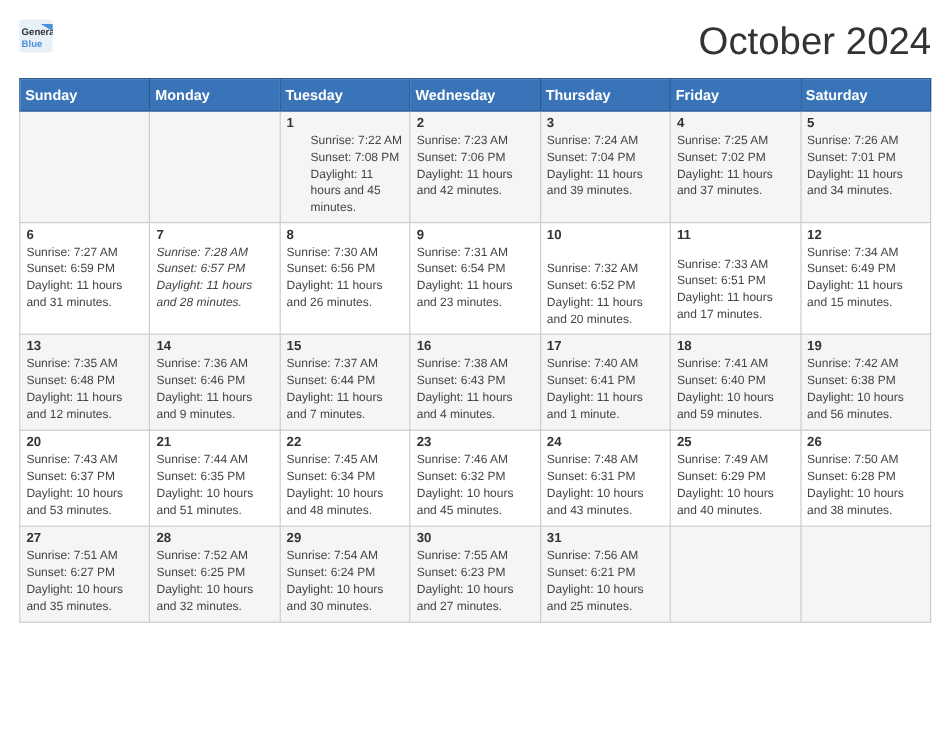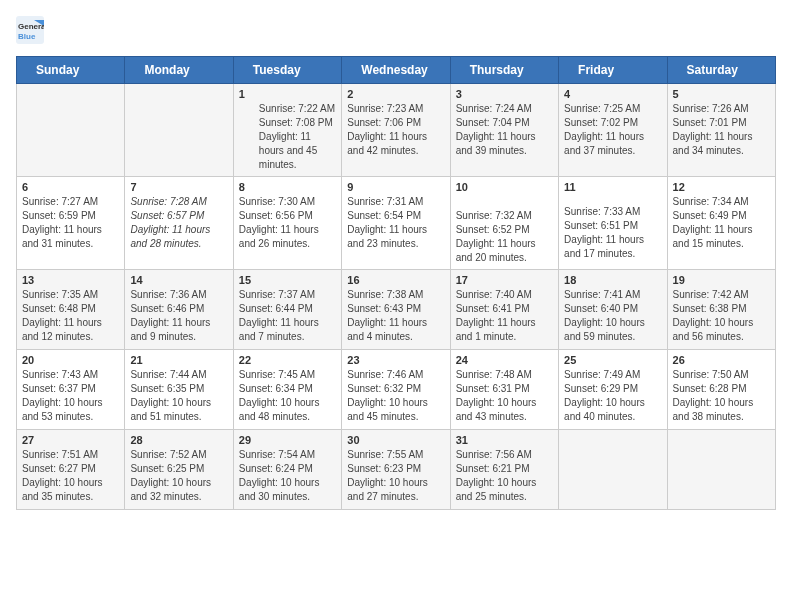--- a/index.html
+++ b/index.html
@@ -42,21 +42,21 @@
       border-collapse: collapse;
       table-layout: fixed;
     }
     thead tr {
       background-color: #3a74b8;
     }
     thead th {
       color: #fff;
       font-size: 12px;
       font-weight: bold;
-      padding: 6px 19px;
+      padding: 6px 4px;
       border: 1px solid #2a5a96;
       text-align: left;
     }
     tbody tr {
       background-color: #fff;
     }
     tbody tr:nth-child(odd) {
       background-color: #f5f5f5;
     }
     tbody td {
@@ -85,20 +85,21 @@
 <div class="header">
   <div class="logo">
     <svg class="logo-icon" viewBox="0 0 28 28">
       <rect x="0" y="0" width="28" height="28" rx="3" fill="#e8f0f8"></rect>
       <polygon points="18,4 28,10 28,4" fill="#4a90d9"></polygon>
       <text x="2" y="13" font-size="8" font-weight="bold" fill="#333" font-family="Arial">General</text>
       <text x="2" y="23" font-size="8" font-weight="bold" fill="#4a90d9" font-family="Arial">Blue</text>
     </svg>
   </div>
   <div class="title-block">
+    <div class="month-title">October 2024</div>
   </div>
 </div>
 
 <table>
   <thead>
     <tr id="weekday-header">
     <th>Sunday</th>
         <th>Monday</th>
         <th>Tuesday</th>
         <th>Wednesday</th>

